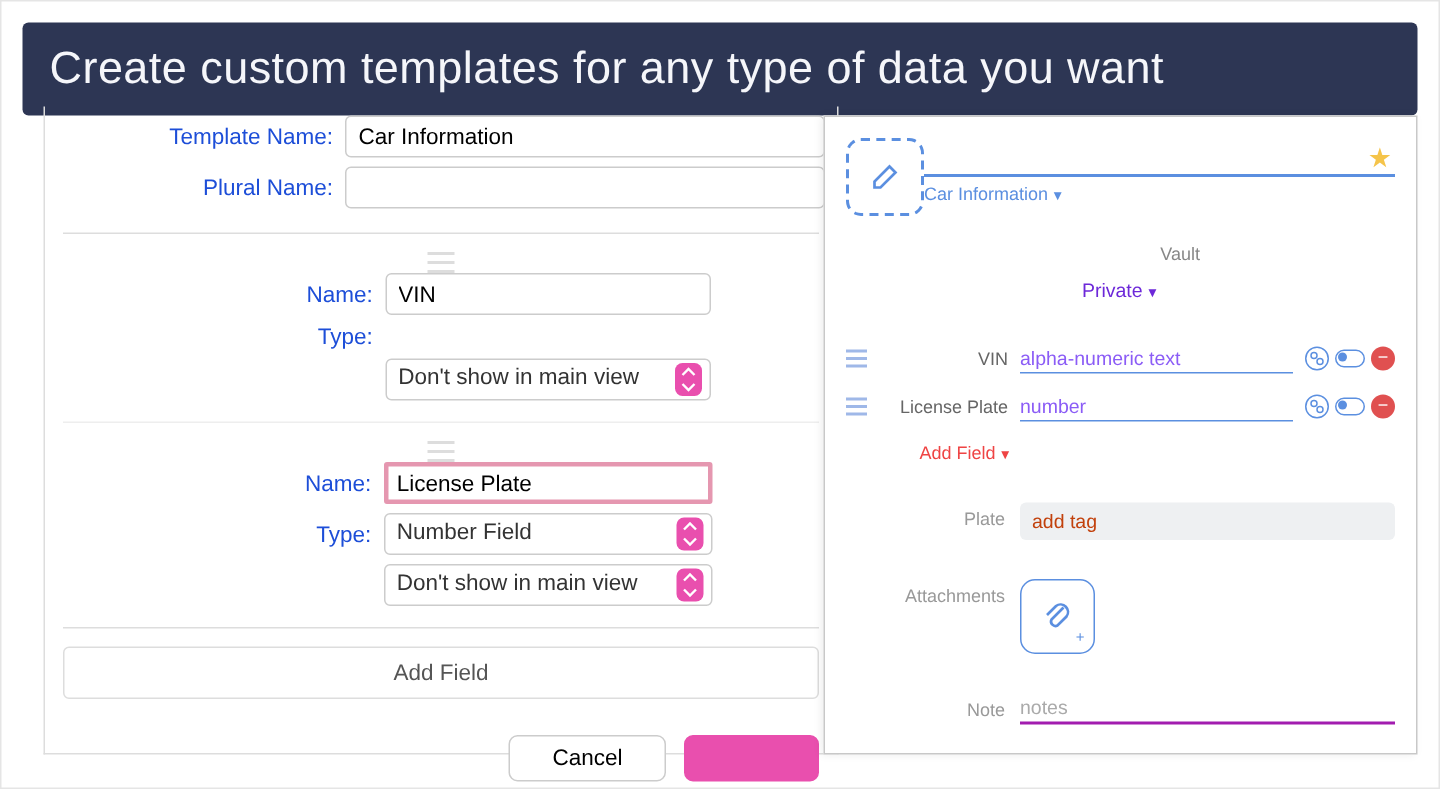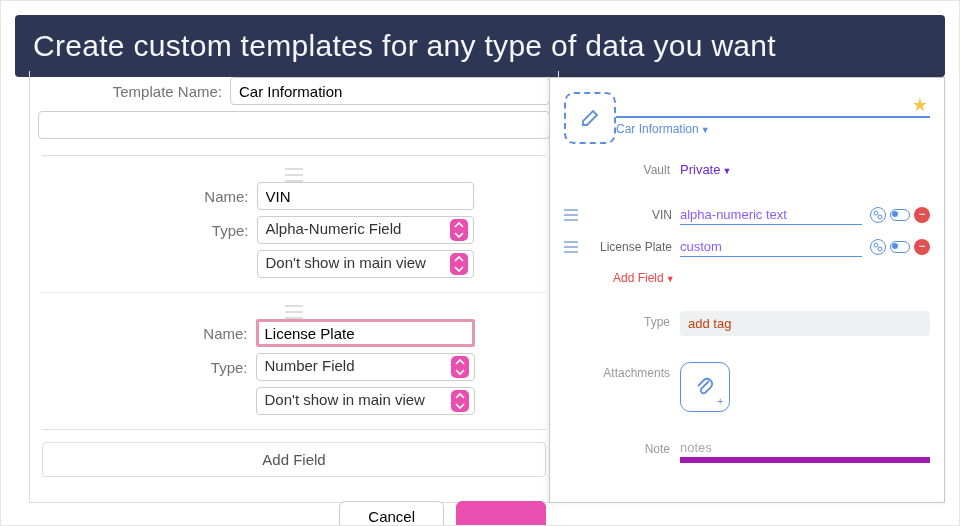--- a/index.html
+++ b/index.html
@@ -43,21 +43,21 @@
   .top-rows { padding: 4px 8px 6px 8px; }
   .row {
     display: flex;
     align-items: center;
     margin-bottom: 6px;
   }
   .row label {
     width: 192px;
     text-align: right;
     padding-right: 8px;
-    color: #737373;
+    color: #1d4ed8;
     font-size: 15px;
   }
   .textbox {
     flex: 1;
     border: 1px solid #ccc;
     border-radius: 4px;
     height: 28px;
     padding: 3px 8px;
     font-size: 15px;
     background: #fff;
@@ -174,20 +174,21 @@
   .r-category {
     color: #5b8fe0;
     font-size: 12px;
     margin-top: 4px;
   }
   .r-row {
     display: flex;
     align-items: center;
     margin-top: 18px;
     gap: 10px;
+    flex-direction: column;
   }
   .r-label {
     width: 106px;
     text-align: right;
     color: #888;
     font-size: 12px;
   }
   .r-value {
     flex: 1;
     color: #6d28d9;
@@ -221,64 +222,57 @@
   }
   .r-pill { width: 20px; height: 12px; border: 1.5px solid #5b8fe0; border-radius: 7px; position: relative; }
   .r-pill::after { content:''; width:6px; height:6px; background:#5b8fe0; border-radius:50%; position:absolute; left:1px; top:1px; }
   .r-minus { width: 16px; height: 16px; border-radius: 50%; background: #e05050; color:#fff; font-size:12px; text-align:center; line-height:15px; }
   .r-addfield { margin-left: 49px; color:#ef4444; font-size: 12px; margin-top: 14px; }
   .r-tags-row, .r-attach-row, .r-note-row { display:flex; gap:10px; margin-top: 26px; align-items: flex-start; }
   .r-side-label { width: 106px; text-align: right; color:#999; font-size: 12px; padding-top:4px; }
   .r-tag-input { flex:1; background:#eef0f2; border-radius:4px; padding:5px 8px; color:#c2410c; font-size:13px; }
   .r-attach-box { width:50px; height:50px; border:1.5px solid #5b8fe0; border-radius:10px; display:flex; align-items:center; justify-content:center; position:relative; }
   .r-attach-box .plus { position:absolute; right:6px; bottom:4px; color:#5b8fe0; font-size:10px; }
-  .r-note-input { flex:1; border-bottom:6px solid #a21caf; color:#aaa; font-size:13px; padding:2px 0; }
+  .r-note-input { flex:1; border-bottom:2px solid #a21caf; color:#aaa; font-size:13px; padding:2px 0; }
   .tri { display:inline-block; margin-left:2px; font-size:9px; vertical-align:middle; }
 </style>
 </head>
 <body>
 
 <div class="banner">Create custom templates for any type of data you want</div>
 
 <div class="content">
 
   <div class="left">
     <div class="top-rows">
       <div class="row">
         <label>Template Name:</label>
         <input class="textbox" value="Car Information" style="">
       </div>
       <div class="row">
+        <label>Plural Name:</label>
         <input class="textbox" value="" style="">
       </div>
     </div>
 
     <div class="field-group-wrap">
 
       <div class="field-group">
         <div class="drag">
             <div></div>
             <div></div>
             <div></div>
           </div>
         <div class="field-inputs">
           <div class="row">
             <label>Name:</label>
             <input class="textbox" value="VIN" style="">
           </div>
           <div class="row">
             <label>Type:</label>
-            <div class="select-wrap">
-              <div class="textbox">Alpha-Numeric Field</div>
-              <div class="stepper">
-                <svg width="18" height="22">
-                    <path d="M5 8 L9 4 L13 8 M5 14 L9 18 L13 14" stroke="#fff" stroke-width="1.6" fill="none"></path>
-                  </svg>
-              </div>
-            </div>
           </div>
           <div class="row">
             <label></label>
             <div class="select-wrap">
               <div class="textbox">Don't show in main view</div>
               <div class="stepper">
                 <svg width="18" height="22">
                     <path d="M5 8 L9 4 L13 8 M5 14 L9 18 L13 14" stroke="#fff" stroke-width="1.6" fill="none"></path>
                   </svg>
               </div>
@@ -375,37 +369,37 @@
       </div>
     </div>
 
     <div class="r-field-row">
       <div class="r-drag">
           <div></div>
           <div></div>
           <div></div>
         </div>
       <div class="r-field-label">License Plate</div>
-      <div class="r-field-input">custom</div>
+      <div class="r-field-input">number</div>
       <div class="r-actions">
         <div class="r-circle">
             <svg width="10" height="10">
               <circle cx="3" cy="3" r="2" fill="none" stroke="#5b8fe0"></circle>
               <circle cx="7" cy="7" r="2" fill="none" stroke="#5b8fe0"></circle>
             </svg>
           </div>
         <div class="r-pill"></div>
         <div class="r-minus">−</div>
       </div>
     </div>
 
     <div class="r-addfield"><span>Add Field</span><span class="tri">▼</span></div>
 
     <div class="r-tags-row">
-      <div class="r-side-label">Type</div>
+      <div class="r-side-label">Plate</div>
       <div class="r-tag-input">add tag</div>
     </div>
 
     <div class="r-attach-row">
       <div class="r-side-label">Attachments</div>
       <div class="r-attach-box">
         <svg width="24" height="24">
             <path d="M16 6 L8 14 a3 3 0 0 0 4 4 L18 12 a5 5 0 0 0 -7 -7 L5 11" fill="none" stroke="#5b8fe0" stroke-width="1.8"></path>
           </svg>
         <span class="plus">+</span>

